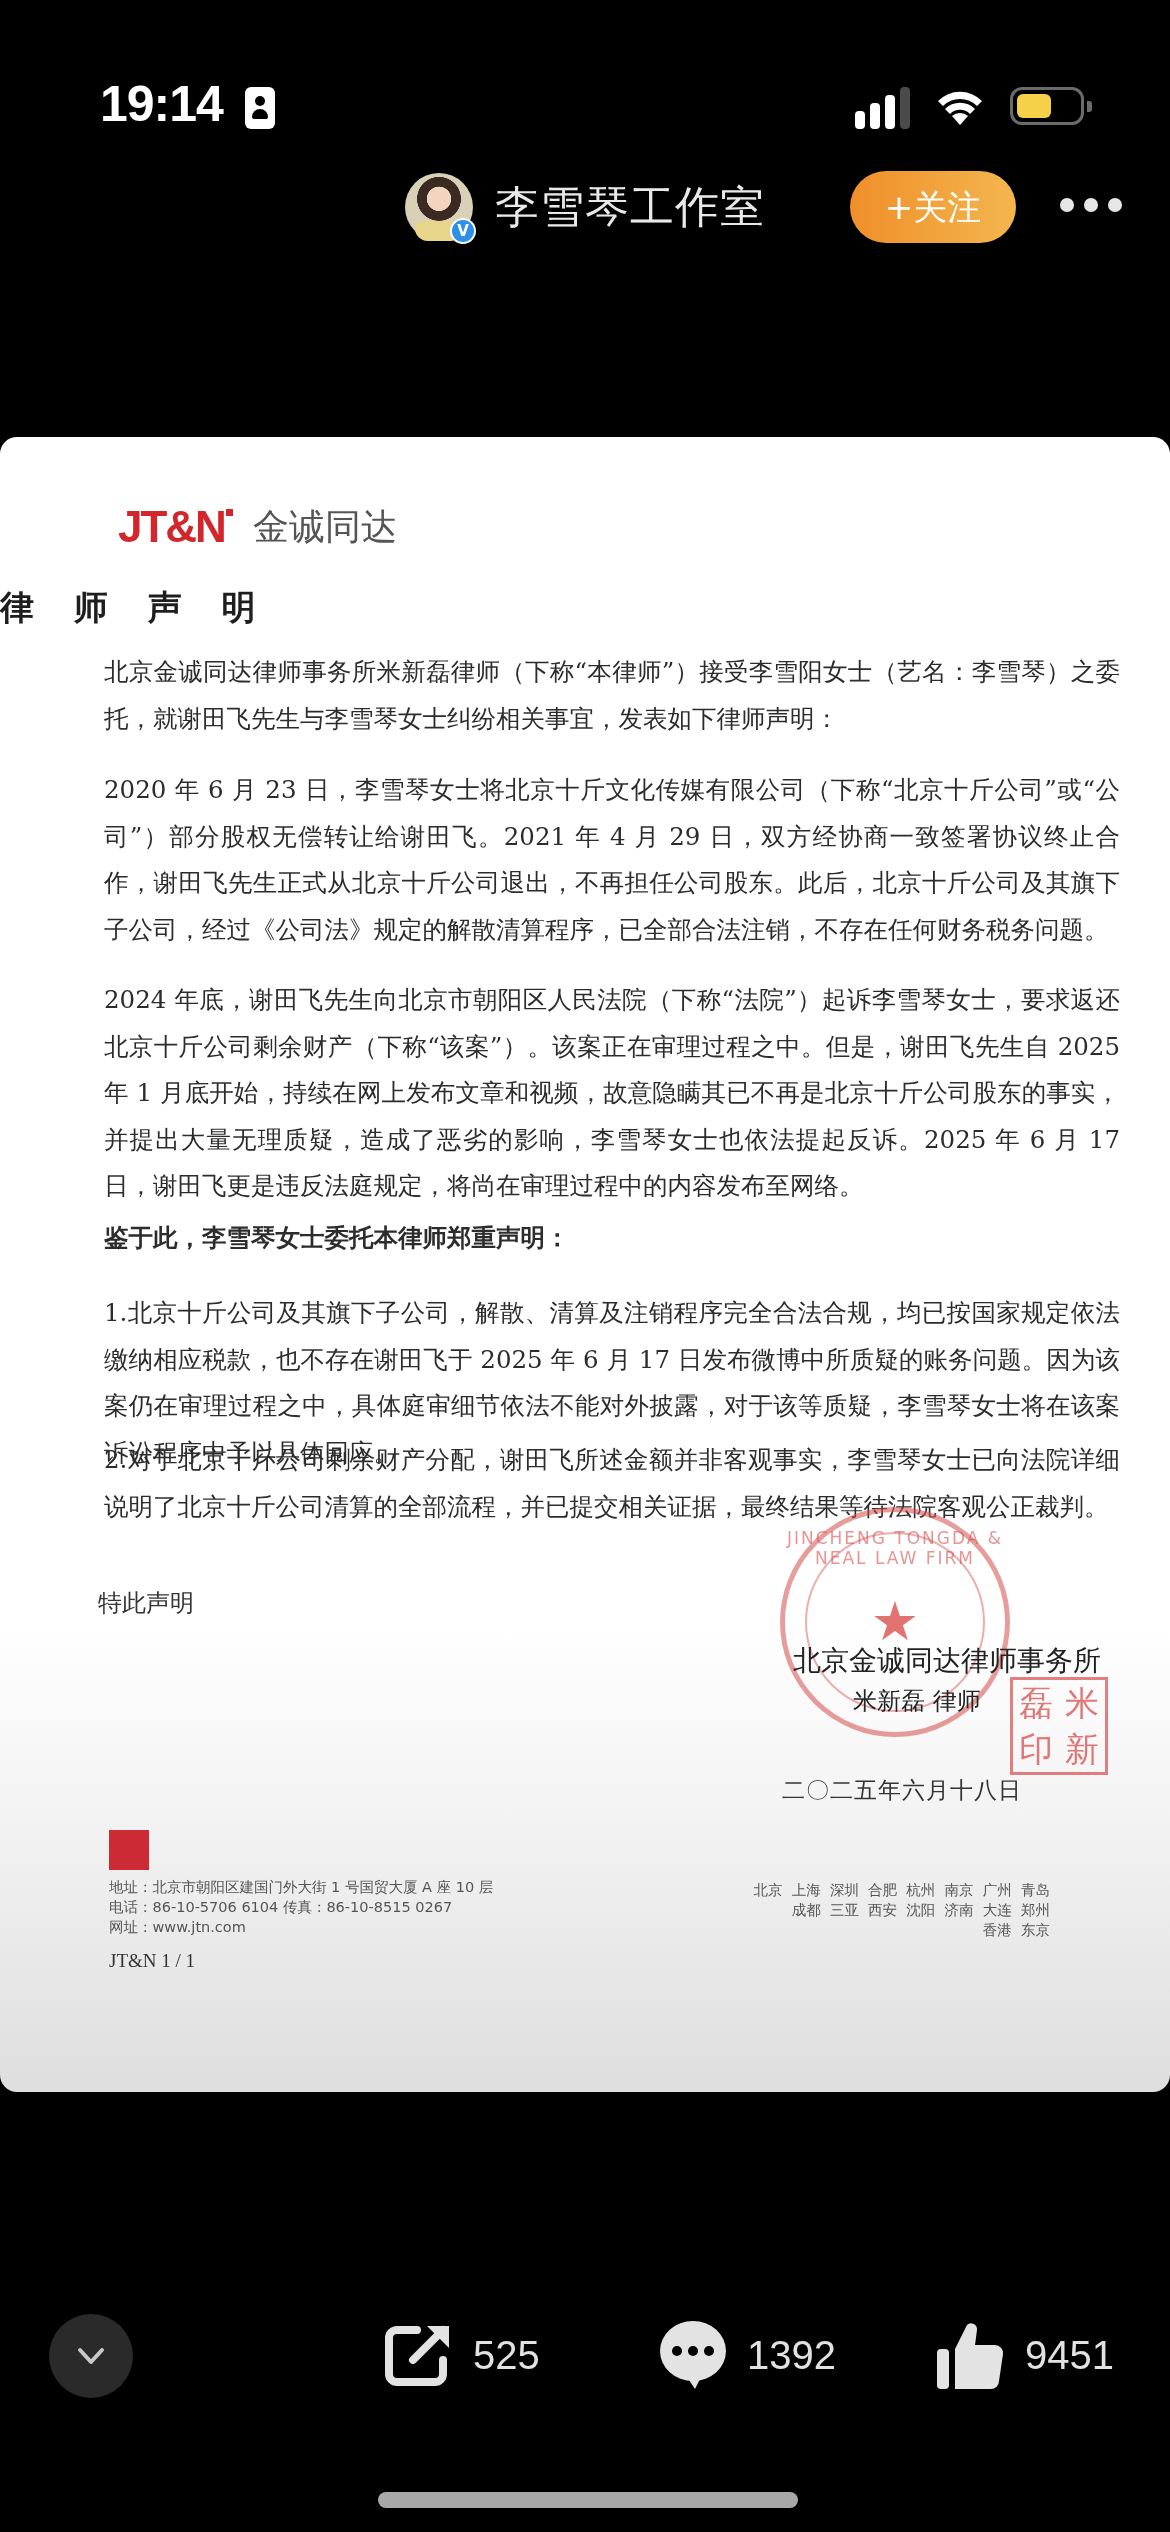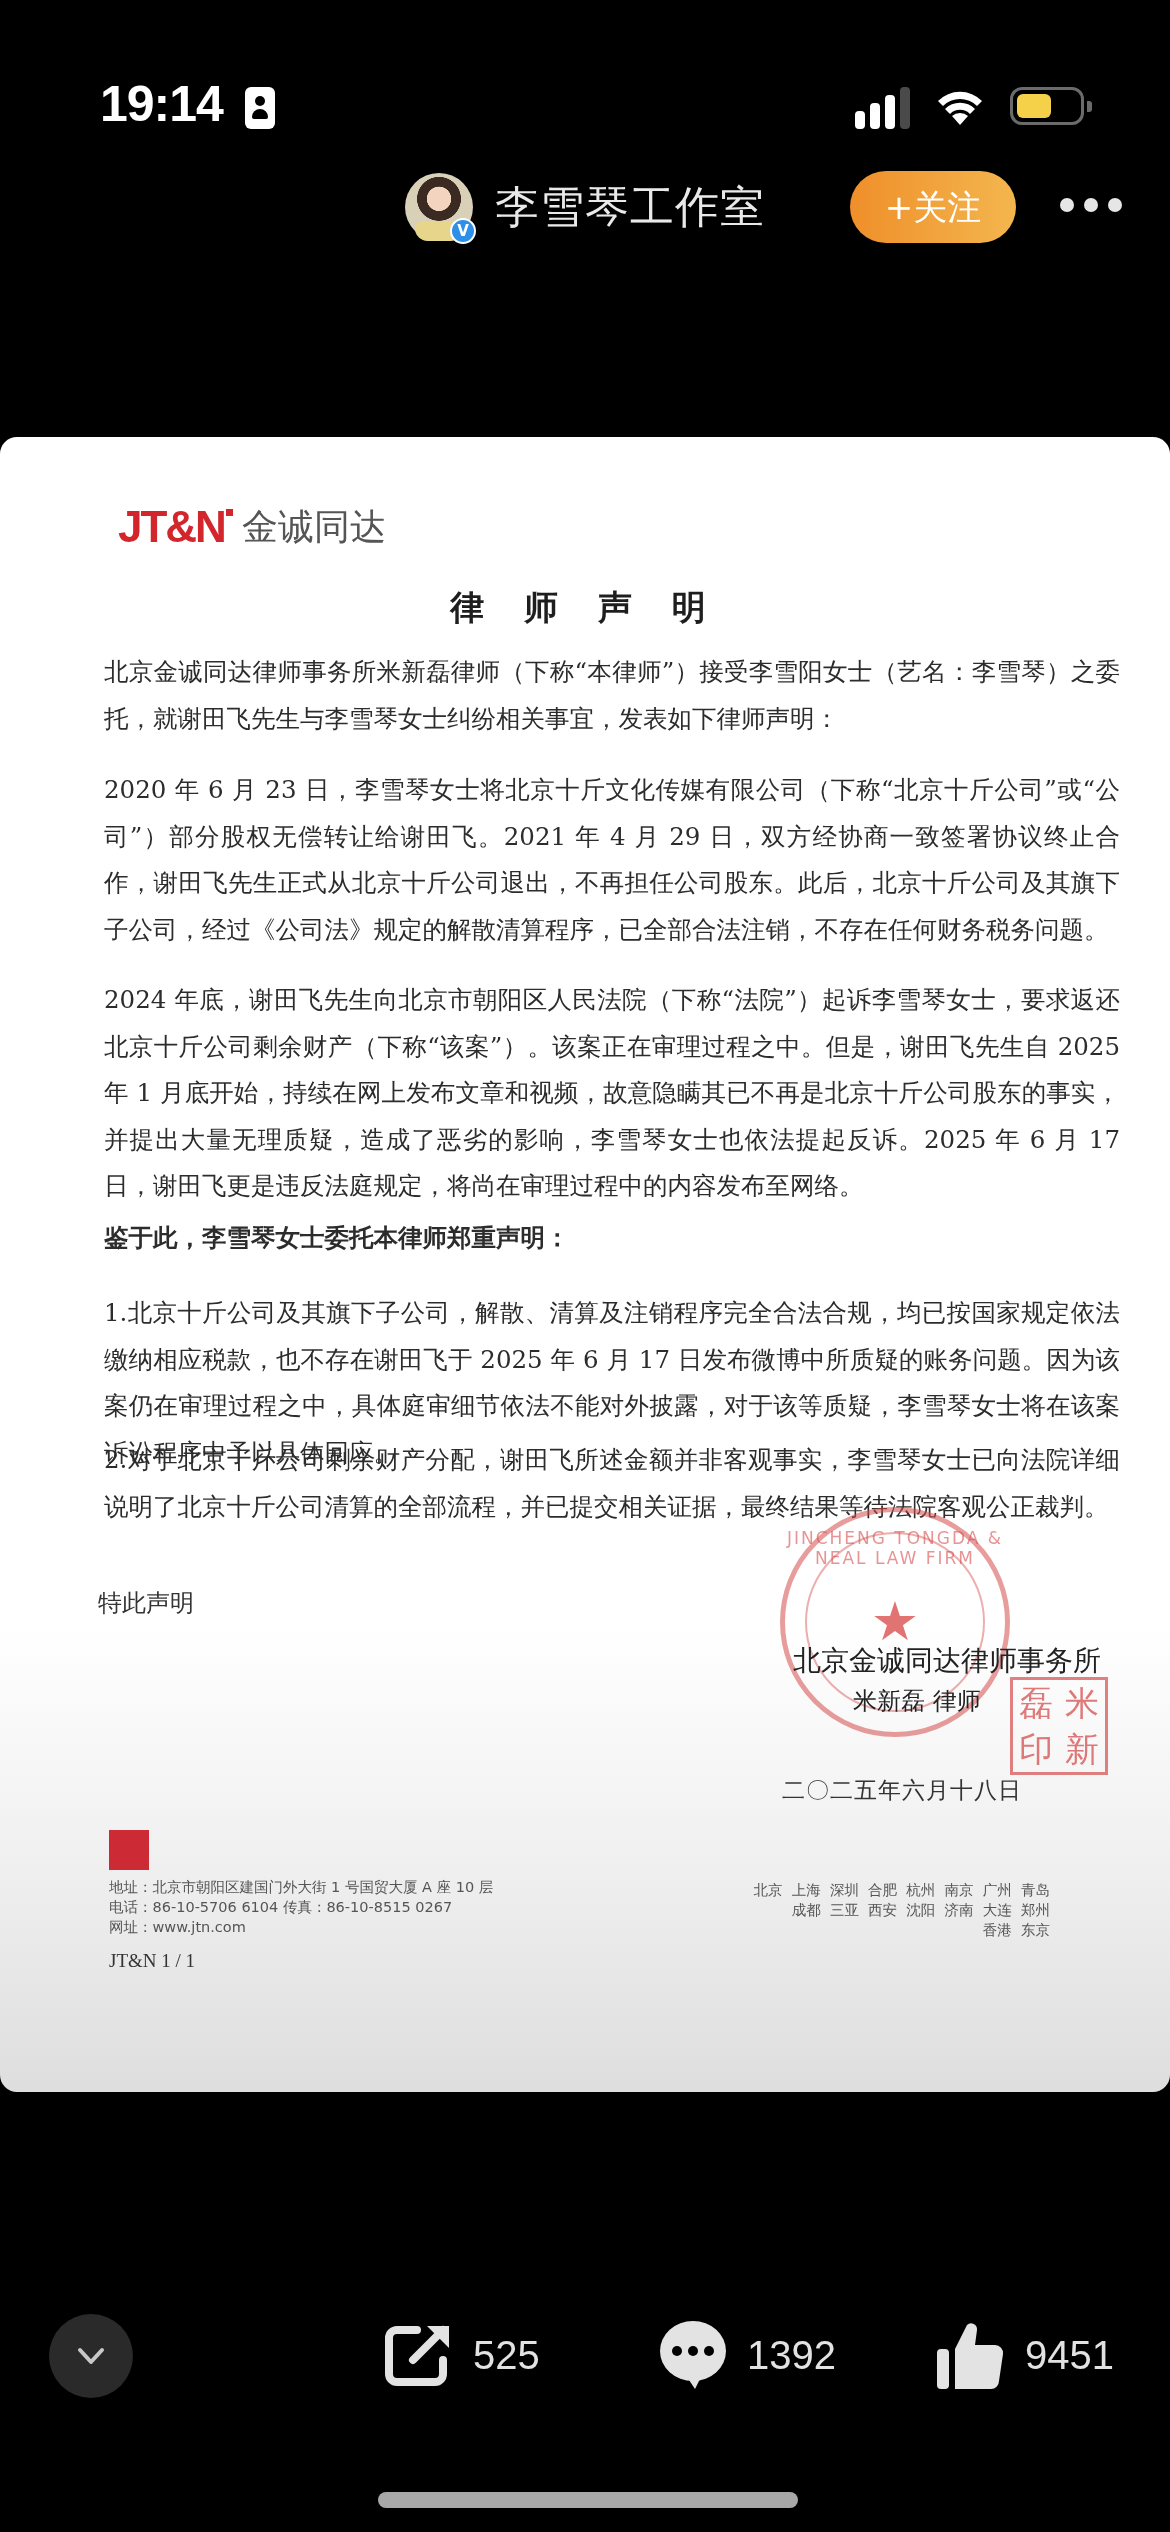--- a/index.html
+++ b/index.html
@@ -32,22 +32,22 @@
   .more-btn { position: absolute; left: 1060px; top: 18px; width: 70px; height: 50px; }
   .more-btn span { position: absolute; top: 20px; width: 14px; height: 14px; border-radius: 50%; background: #e6e6e6; }
 
   
   .doc { position: absolute; left: 0; top: 437px; width: 1170px; height: 1655px;
     background: linear-gradient(180deg, #ffffff 0%, #ffffff 72%, #f1f1f1 85%, #dedede 100%); color: #2b2b2b; overflow: hidden;
     font-family: "DejaVu Serif", "Liberation Serif", serif; border-radius: 17px; }
   .logo { position: absolute; left: 118px; top: 65px; height: 50px; display: flex; align-items: flex-end; }
   .logo-en { font-family: "Liberation Sans", sans-serif; font-weight: bold; font-size: 44px; color: #d2262c; letter-spacing: -2px; line-height: 50px; }
   .logo-dot { display: inline-block; width: 7px; height: 7px; background: #d2262c; margin-bottom: 36px; margin-left: 1px; }
-  .logo-cn { font-family: "DejaVu Sans", sans-serif; font-size: 36px; color: #555; margin-left: 9px; line-height: 50px; }
-  .doc-title { position: absolute; left: 0; width: 1170px; top: 148px; text-align: center; font-size: 34px; font-weight: bold; letter-spacing: 14px; color: #1e1e1e; }
+  .logo-cn { font-family: "DejaVu Sans", sans-serif; font-size: 36px; color: #555; margin-left: 20px; line-height: 50px; }
+  .doc-title { position: absolute; left: 0; width: 1170px; top: 148px; font-size: 34px; font-weight: bold; letter-spacing: 14px; color: #1e1e1e; }
   .para { position: absolute; left: 58px; width: 1062px; font-size: 24.5px; line-height: 46.5px; text-align: justify; color: #2c2c2c; }
   .para .indent { padding-left: 46px; }
   .bold-line { font-weight: bold; }
   .blur-span { filter: blur(4px); color: #888; }
   .sign-closing { position: absolute; left: 98px; top: 1150px; font-size: 24px; color: #333; }
   .seal { position: absolute; left: 780px; top: 1070px; width: 230px; height: 230px; border-radius: 50%; border: 5px solid rgba(214,76,76,0.55); box-sizing: border-box; }
   .seal::before { content: ""; position: absolute; left: 20px; top: 20px; width: 180px; height: 180px; border-radius: 50%; border: 2px solid rgba(214,76,76,0.45); box-sizing: border-box; }
   .seal .star { position: absolute; left: 0; width: 220px; top: 78px; text-align: center; font-size: 54px; color: rgba(216,68,68,0.75); }
   .seal .ring-text { position: absolute; left: 0; top: 16px; width: 220px; text-align: center; font-family: "DejaVu Sans", sans-serif; font-size: 17px; color: rgba(214,76,76,0.6); letter-spacing: 2px; }
   .firm-sign { position: absolute; left: 793px; top: 1205px; font-size: 28px; color: #222; font-family: "DejaVu Sans", sans-serif; }

